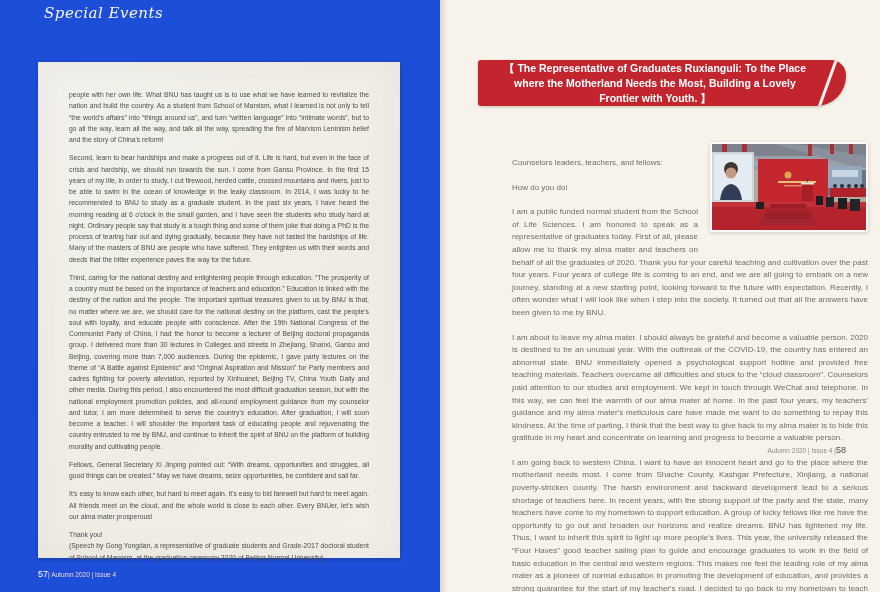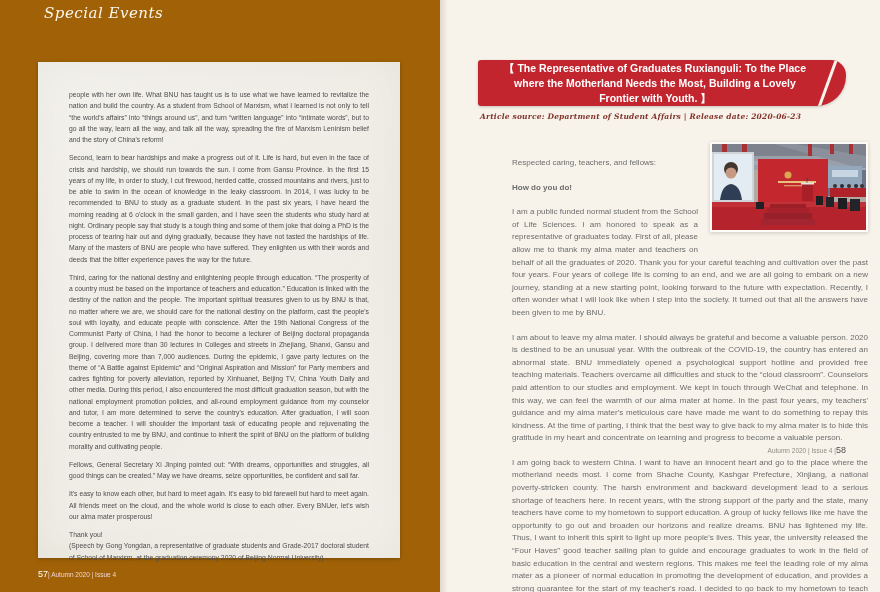--- a/index.html
+++ b/index.html
@@ -6,21 +6,21 @@
   html,body { width:880px; height:592px; overflow:hidden; }
   body {
     display:flex;
     font-family:"Liberation Sans", sans-serif;
     background:#f7f3ea;
   }
 
   
   .left-page {
     position:relative; width:440px; height:592px;
-    background:#a16207;
+    background:#1d4ed8;
     flex:0 0 440px;
   }
   .section-header {
     position:absolute; top:4px; left:44px;
     color:#faf6ee;
     font-family:"DejaVu Serif", serif;
     font-style:italic;
     font-size:15px;
     letter-spacing:0.5px;
   }
@@ -102,21 +102,21 @@
   }
   .photo-frame svg { display:block; width:100%; height:100%; }
   .body-col p {
     font-size:8px;
     line-height:12.6px;
     color:#6d6d6d;
     text-align:justify;
     margin-bottom:12px;
   }
   .salutation { padding-top:15px; margin-bottom:12px !important; text-align:left !important; }
-  .greeting { margin-bottom:12px !important; text-align:left;font-weight:bold; }
+  .greeting { margin-bottom:12px !important; text-align:left; }
   .right-footer {
     position:absolute; right:34px; bottom:13px;
     color:#8f8c85; font-size:6.5px;
     display:flex; align-items:baseline; 
   }
   .right-footer .page-num { color:#4f4f4f; font-size:9px; }
 </style>
 </head>
 <body>
 
@@ -139,21 +139,20 @@
   </div>
 </div>
 
 <div class="right-page">
   <div class="seam"></div>
 
   <div class="banner">
     <span>【 The Representative of Graduates Ruxianguli: To the Place where the Motherland Needs the Most, Building a Lovely Frontier with Youth. 】</span>
   </div>
 
-  <div class="article-meta">Article source: Department of Student Affairs | Release date: 2020-06-23</div>
 
   <div class="body-col">
     <div class="photo-frame" title="graduation-ceremony-stage-with-video-screen">
       <svg viewBox="0 0 154 86" preserveAspectRatio="none">
 
         <rect x="0" y="0" width="154" height="30" fill="#99a0aa"></rect>
         <rect x="0" y="0" width="154" height="12" fill="#7d828c"></rect>
         <path d="M62 0 L154 26 L154 12 L84 0 Z" fill="#8b919c"></path>
         <path d="M0 18 L154 28 L154 24 L0 14 Z" fill="#a8afb9" opacity="0.7"></path>
 
@@ -200,21 +199,21 @@
         <rect x="49" y="75" width="54" height="6" fill="#a32531"></rect>
 
         <rect x="44" y="58" width="8" height="7" fill="#1f1f26"></rect>
         <rect x="104" y="52" width="7" height="9" fill="#1d1d22"></rect>
         <rect x="114" y="53" width="8" height="10" fill="#23232a"></rect>
         <rect x="126" y="54" width="9" height="11" fill="#1d1d22"></rect>
         <rect x="138" y="55" width="10" height="12" fill="#23232a"></rect>
       </svg>
     </div>
 
-    <p class="salutation">Respected caring, teachers, and fellows:</p>
+    <p class="salutation">Counselors leaders, teachers, and fellows:</p>
     <p class="greeting">How do you do!</p>
     <p>I am a public funded normal student from the School of Life Sciences. I am honored to speak as a representative of graduates today. First of all, please allow me to thank my alma mater and teachers on behalf of all the graduates of 2020. Thank you for your careful teaching and cultivation over the past four years. Four years of college life is coming to an end, and we are all going to embark on a new journey, standing at a new starting point, looking forward to the future with expectation. Recently, I often wonder what I will look like when I step into the society. It turned out that all the answers have been given to me by BNU.</p>
     <p>I am about to leave my alma mater. I should always be grateful and become a valuable person. 2020 is destined to be an unusual year. With the outbreak of the COVID-19, the country has entered an abnormal state. BNU immediately opened a psychological support hotline and provided free teaching materials. Teachers overcame all difficulties and stuck to the “cloud classroom”. Counselors paid attention to our studies and employment. We kept in touch through WeChat and telephone. In this way, we can feel the warmth of our alma mater at home. In the past four years, my teachers' guidance and my alma mater's meticulous care have made me want to do something to repay this kindness. At the time of parting, I think that the best way to give back to my alma mater is to hide this gratitude in my heart and concentrate on learning and progress to become a valuable person.</p>
     <p>I am going back to western China. I want to have an innocent heart and go to the place where the motherland needs most. I come from Shache County, Kashgar Prefecture, Xinjiang, a national poverty-stricken county. The harsh environment and backward development lead to a serious shortage of teachers here. In recent years, with the strong support of the party and the state, many teachers have come to my hometown to support education. A group of lucky fellows like me have the opportunity to go out and broaden our horizons and realize dreams. BNU has lightened my life. Thus, I want to inherit this spirit to light up more people's lives. This year, the university released the “Four Haves” good teacher sailing plan to guide and encourage graduates to work in the field of basic education in the central and western regions. This makes me feel the leading role of my alma mater as a pioneer of normal education in promoting the development of education, and provides a strong guarantee for the start of my teacher's road. I decided to go back to my hometown to teach and help</p>
   </div>
 
   <div class="right-footer">
     <span>Autumn 2020  |  Issue 4  |</span>
     <span class="page-num">58</span>
   </div>

